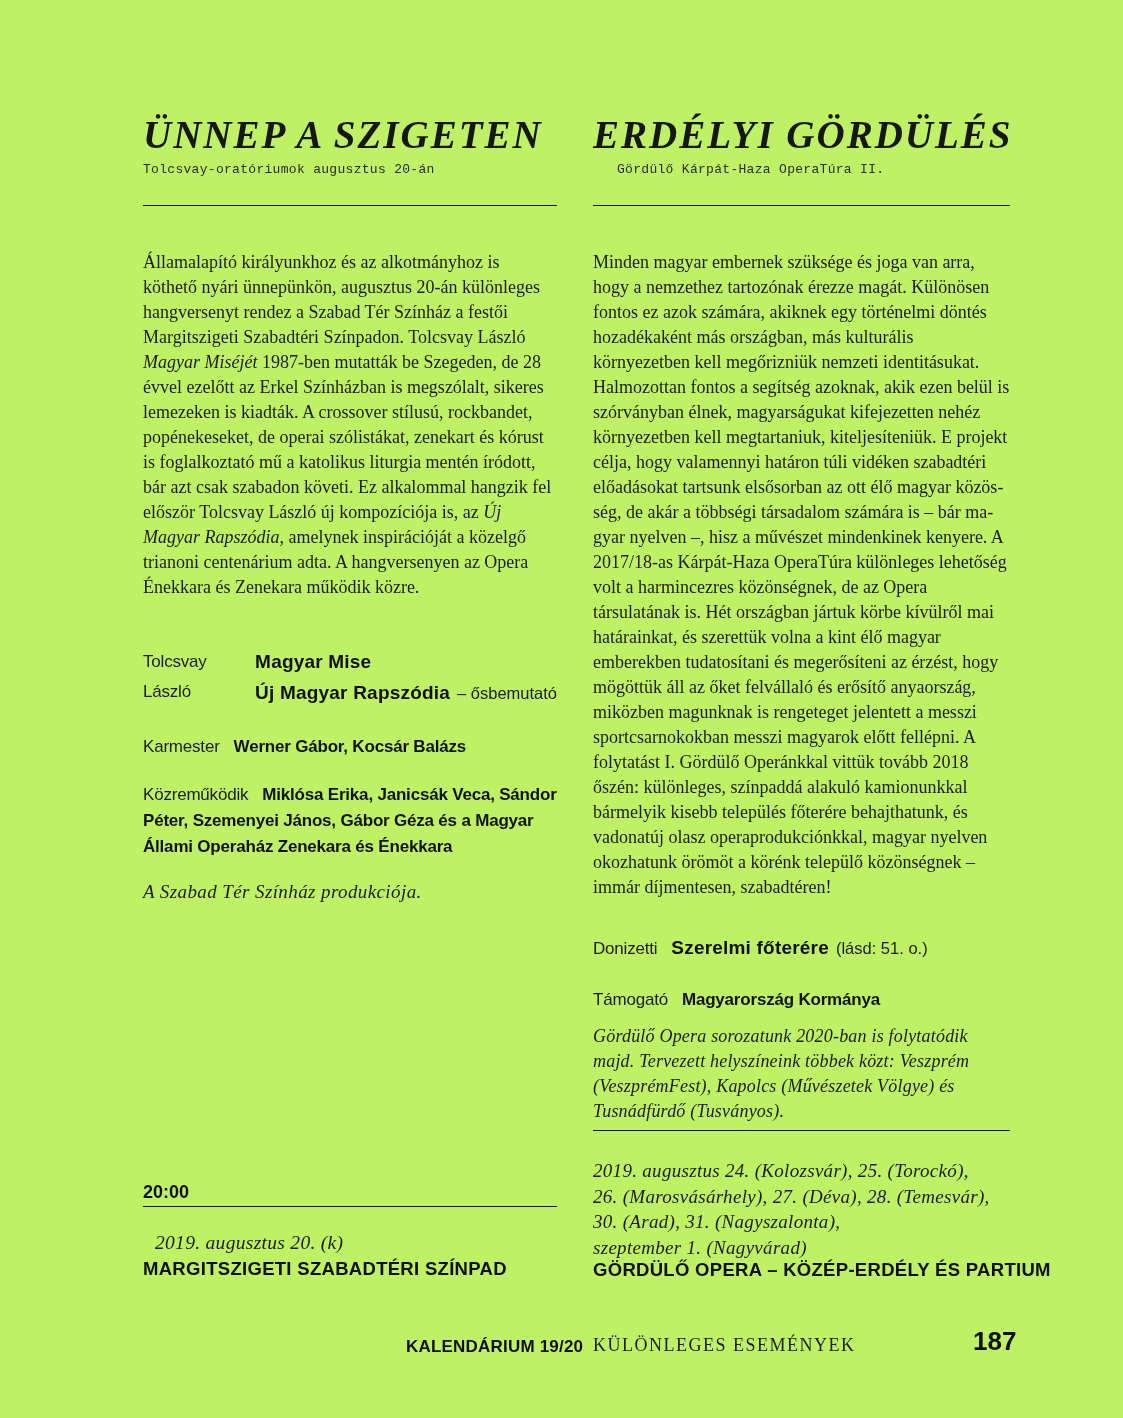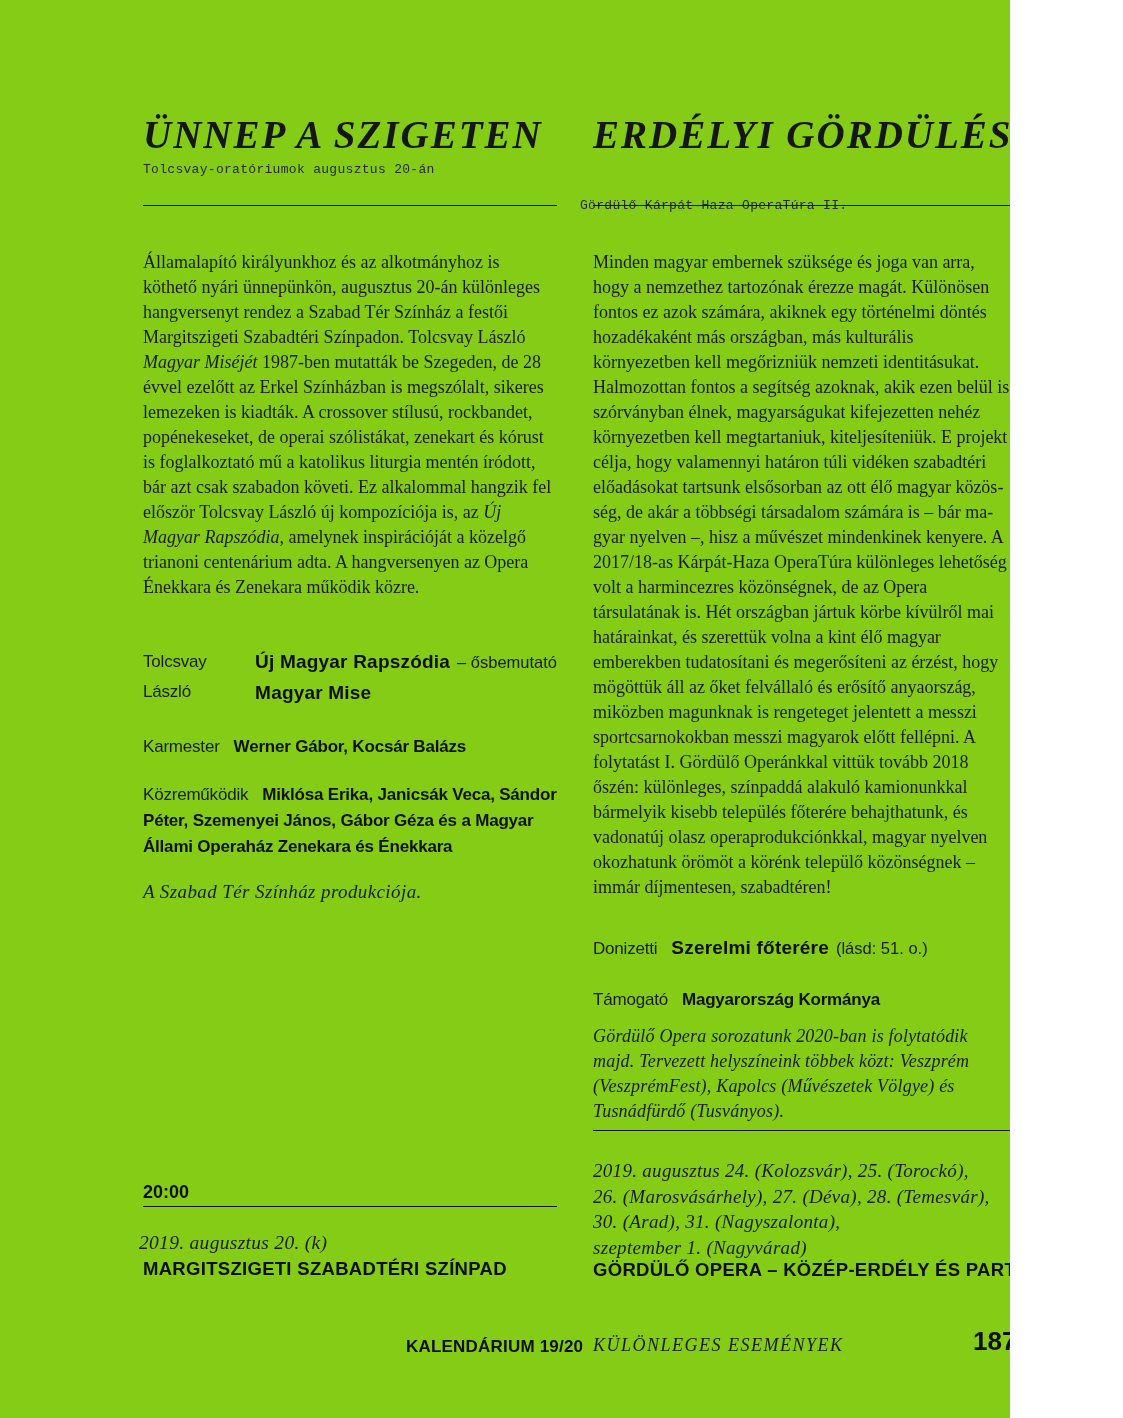--- a/index.html
+++ b/index.html
@@ -1,19 +1,19 @@
 <!DOCTYPE html>
 <html lang="hu"><head>
 <meta charset="utf-8">
 <style>
   html,body { margin:0; padding:0; background:#ffffff; }
   .page {
     position:relative;
-    width:1010px; height:1418px;
-    background:#84cc16;
+    width:1123px; height:1418px;
+    background:#bef264;
     color:#1a1a1a;
     font-family:"Liberation Serif", serif;
     overflow:hidden;
   }
   
   .article-title {
     position:absolute;
     font-family:"Liberation Serif", serif;
     font-style:italic;
     font-size:39px;
@@ -123,21 +123,20 @@
     position:absolute;
     font-family:"Liberation Sans", sans-serif;
     font-weight:700;
     font-size:17px;
     letter-spacing:0.2px;
     color:#0f0f0f;
   }
   .footer-section {
     position:absolute;
     font-family:"Liberation Serif", serif;
-    font-style:italic;
     font-size:18px;
     letter-spacing:1.5px;
     color:#1c1c1c;
   }
   .page-number {
     position:absolute;
     font-family:"Liberation Sans", sans-serif;
     font-weight:700;
     font-size:26px;
     color:#0f0f0f;
@@ -152,43 +151,43 @@
   <div class="article-subtitle" style="left:143px; top:162px;">Tolcsvay-oratóriumok augusztus 20-án</div>
   <div class="rule" style="left:143px; top:205px; width:414px;"></div>
 
   <p class="article-body" style="left:143px; top:250px; width:414px; margin:0;"><span>Államalapító királyunkhoz és az alkotmányhoz is köthető nyári ünnepünkön, augusztus 20-án különle­ges hangversenyt rendez a Szabad Tér Színház a festői Margitszigeti Szabadtéri Színpadon. Tolcsvay László </span><span style="font-style: italic;">Magyar Miséjét</span><span> 1987-ben mutatták be Szegeden, de 28 évvel ezelőtt az Erkel Színházban is megszólalt, sikeres lemezeken is kiadták. A crossover stílusú, rockbandet, popénekeseket, de operai szólistákat, zenekart és kórust is foglalkoztató mű a katolikus liturgia mentén íródott, bár azt csak szabadon követi. Ez alkalommal hangzik fel először Tolcsvay László új kompozíciója is, az </span><span style="font-style: italic;">Új Magyar Rapszódia</span><span>, amelynek inspirációját a közelgő trianoni centenárium adta. A hangversenyen az Opera Énekkara és Zenekara működik közre.</span></p>
 
   <div class="program-flow" style="left:143px; top:647px; width:414px;">
     <div class="program-row">
       <span class="credit-label" style="line-height:30px;">Tolcsvay László</span>
       <div class="works-col">
         <div class="work-line">
-          <span class="work-title">Új Magyar Rapszódia</span><span class="work-note">– ősbemutató</span>
+          <span class="work-title">Magyar Mise</span>
         </div>
         <div class="work-line">
-          <span class="work-title">Magyar Mise</span>
+          <span class="work-title">Új Magyar Rapszódia</span><span class="work-note">– ősbemutató</span>
         </div>
       </div>
     </div>
     <div class="credit-line">
       <span class="credit-label">Karmester</span><span class="credit-strong">Werner Gábor, Kocsár Balázs</span>
     </div>
     <p class="credit-par">
       <span class="credit-label">Közreműködik</span><span class="credit-strong">Miklósa Erika, Janicsák Veca, Sándor Péter, Szemenyei János, Gábor Géza és a Magyar Állami Operaház Zenekara és Énekkara</span>
     </p>
     <div class="production-note">A Szabad Tér Színház produkciója.</div>
   </div>
 
   <div class="event-time" style="left:143px; top:1182px;">20:00</div>
   <div class="rule" style="left:143px; top:1206px; width:414px;"></div>
-  <div class="event-date" style="left:139px; top:1232px;">2019. augusztus 20. (k)</div>
+  <div class="event-date" style="left:155px; top:1232px;">2019. augusztus 20. (k)</div>
   <div class="event-venue" style="left:143px; top:1258px;">MARGITSZIGETI SZABADTÉRI SZÍNPAD</div>
 
   <h1 class="article-title" style="left:593px; top:114px; margin:0;">ERDÉLYI GÖRDÜLÉS</h1>
-  <div class="article-subtitle" style="left:580px; top:162px;margin-top:36px;">Gördülő Kárpát-Haza OperaTúra II.</div>
+  <div class="article-subtitle" style="left:617px; top:162px;">Gördülő Kárpát-Haza OperaTúra II.</div>
   <div class="rule" style="left:593px; top:205px; width:417px;"></div>
 
   <p class="article-body" style="left:593px; top:250px; width:417px; margin:0;"><span>Minden magyar embernek szüksége és joga van arra, hogy a nemzethez tartozónak érezze magát. Különö­sen fontos ez azok számára, akiknek egy történelmi döntés hozadékaként más országban, más kulturális környezetben kell megőrizniük nemzeti identitásukat. Halmozottan fontos a segítség azoknak, akik ezen belül is szórványban élnek, magyarságukat kifejezetten nehéz környezetben kell megtartaniuk, kiteljesíteniük. E projekt célja, hogy valamennyi határon túli vidéken szabadtéri előadásokat tartsunk elsősorban az ott élő magyar közös­ség, de akár a többségi társadalom számára is – bár ma­gyar nyelven –, hisz a művészet mindenkinek kenyere. A 2017/18-as Kárpát-Haza OperaTúra különleges lehe­tőség volt a harmincezres közönségnek, de az Opera társulatának is. Hét országban jártuk körbe kívülről mai határainkat, és szerettük volna a kint élő magyar emberekben tudatosítani és megerősíteni az érzést, hogy mögöttük áll az őket felvállaló és erősítő anya­ország, miközben magunknak is rengeteget jelentett a messzi sportcsarnokokban messzi magyarok előtt fellépni. A folytatást I. Gördülő Operánkkal vittük tovább 2018 őszén: különleges, színpaddá alakuló kamionunkkal bármelyik kisebb település főterére behajthatunk, és vadonatúj olasz operaprodukciónkkal, magyar nyelven okozhatunk örömöt a körénk települő közönségnek – immár díjmentesen, szabadtéren!</span></p>
 
   <div class="program-flow" style="left:593px; top:935px; width:417px;">
     <div style="line-height:26px;">
       <span class="credit-label">Donizetti</span><span class="work-title">Szerelmi főterére</span><span class="work-note">(lásd: 51. o.)</span>
     </div>
     <div class="credit-line">
       <span class="credit-label">Támogató</span><span class="credit-strong">Magyarország Kormánya</span>

